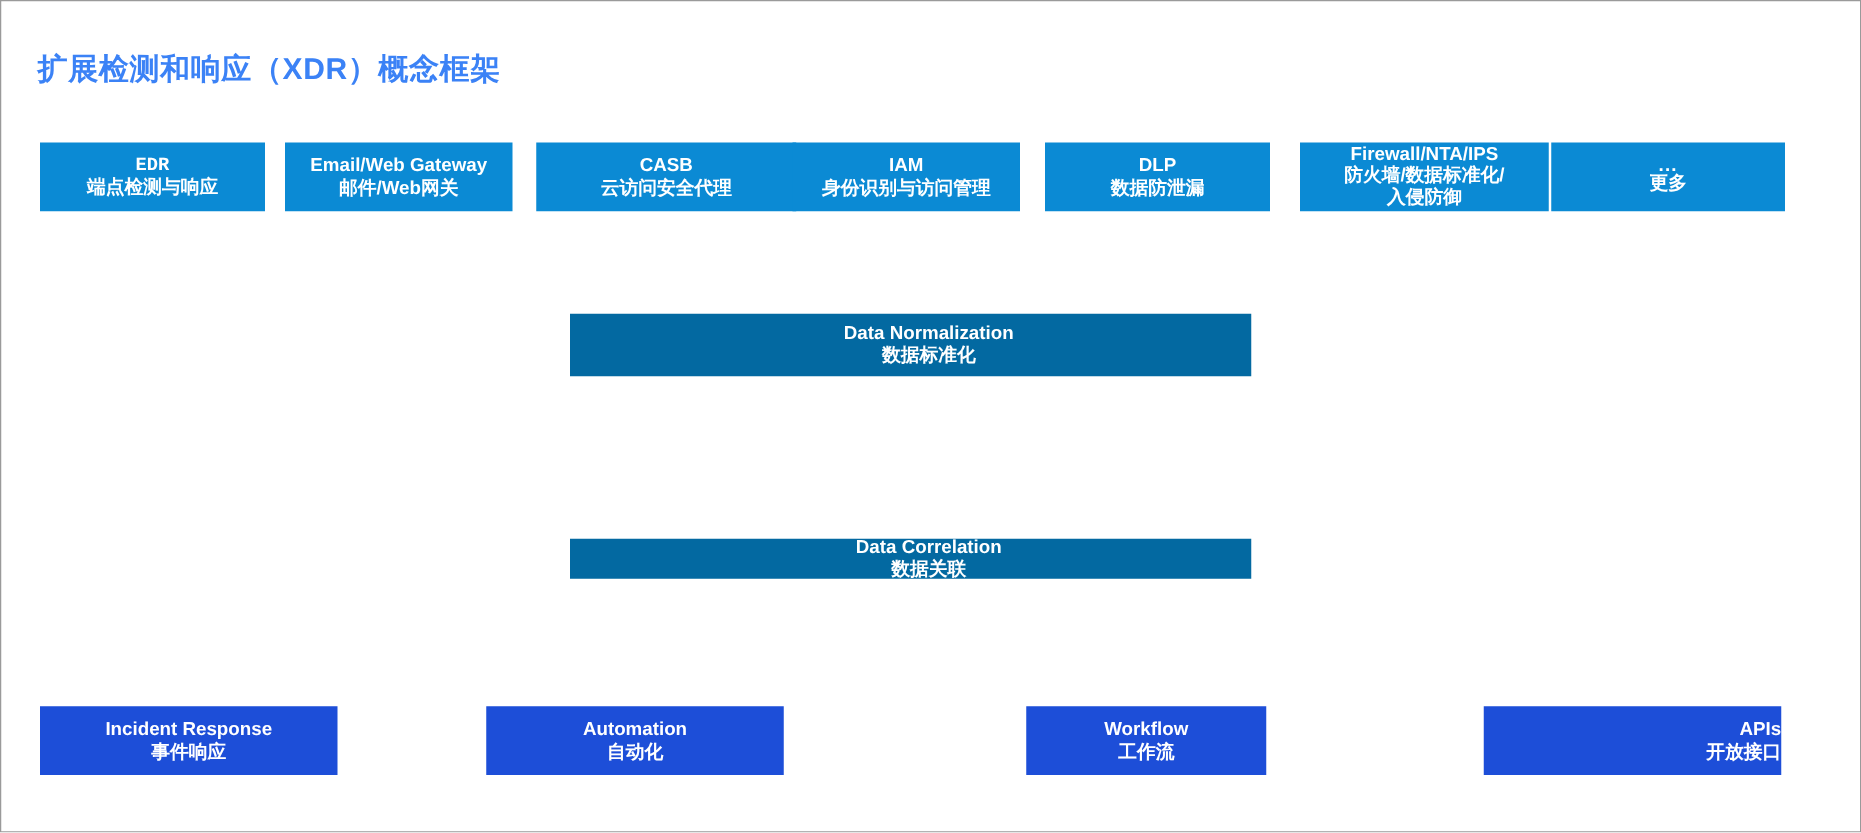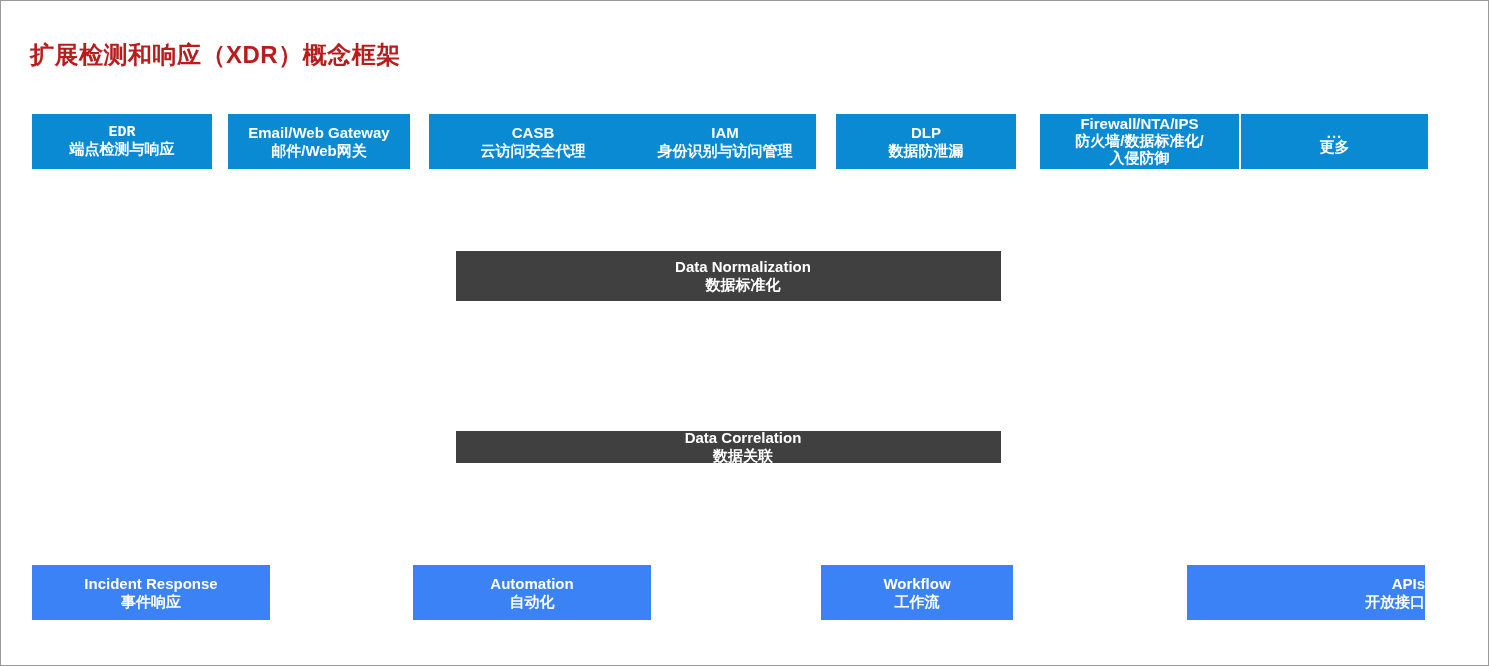--- a/index.html
+++ b/index.html
@@ -18,21 +18,21 @@
     box-sizing: border-box;
     border: 1px solid #9a9a9a;
     overflow: hidden;
   }
   #slide-title {
     position: absolute;
     left: 29px;
     top: 38px;
     font-size: 24px;
     font-weight: bold;
-    color: #b91c1c;
+    color: #3b82f6;
     letter-spacing: 0.5px;
     white-space: nowrap;
   }
   .box {
     position: absolute;
     box-sizing: border-box;
     display: flex;
     flex-direction: column;
     align-items: center;
     justify-content: center;
@@ -44,22 +44,22 @@
   }
   .box .ln-en {
     font-size: 15px;
     white-space: nowrap;
   }
   .box .ln-cn {
     font-size: 15px;
     white-space: nowrap;
   }
   .box.source { background: #0b8ad4; }
-  .box.layer  { background: #404040; padding-left: 29px; }
-  .box.action { background: #3b82f6; }
+  .box.layer  { background: #0369a1; padding-left: 29px; }
+  .box.action { background: #1d4ed8; }
 
   .box.overflow-text .ln-cn,
   .box.overflow-text .ln-en { white-space: nowrap; }
   .box.overflow-text { line-height: 1.12; }
 
   .dots {
     font-size: 15px;
     letter-spacing: 1px;
     line-height: 0.75;
   }
@@ -116,21 +116,21 @@
   <div class="box layer" style="left:455px; top:430px; width:545px; height:32px;">
     <div class="ln-en">Data Correlation</div>
     <div class="ln-cn">数据关联</div>
   </div>
 
   <div class="box action" style="left:31px; top:564px; width:238px; height:55px;">
     <div class="ln-en">Incident Response</div>
     <div class="ln-cn">事件响应</div>
   </div>
 
-  <div class="box action" style="left:412px; top:564px; width:238px; height:55px;">
+  <div class="box action" style="left:388px; top:564px; width:238px; height:55px;">
     <div class="ln-en">Automation</div>
     <div class="ln-cn">自动化</div>
   </div>
 
   <div class="box action" style="left:820px; top:564px; width:192px; height:55px;">
     <div class="ln-en">Workflow</div>
     <div class="ln-cn">工作流</div>
   </div>
 
   <div class="box action" style="left:1186px; top:564px; width:238px; height:55px;align-items:flex-end;">

